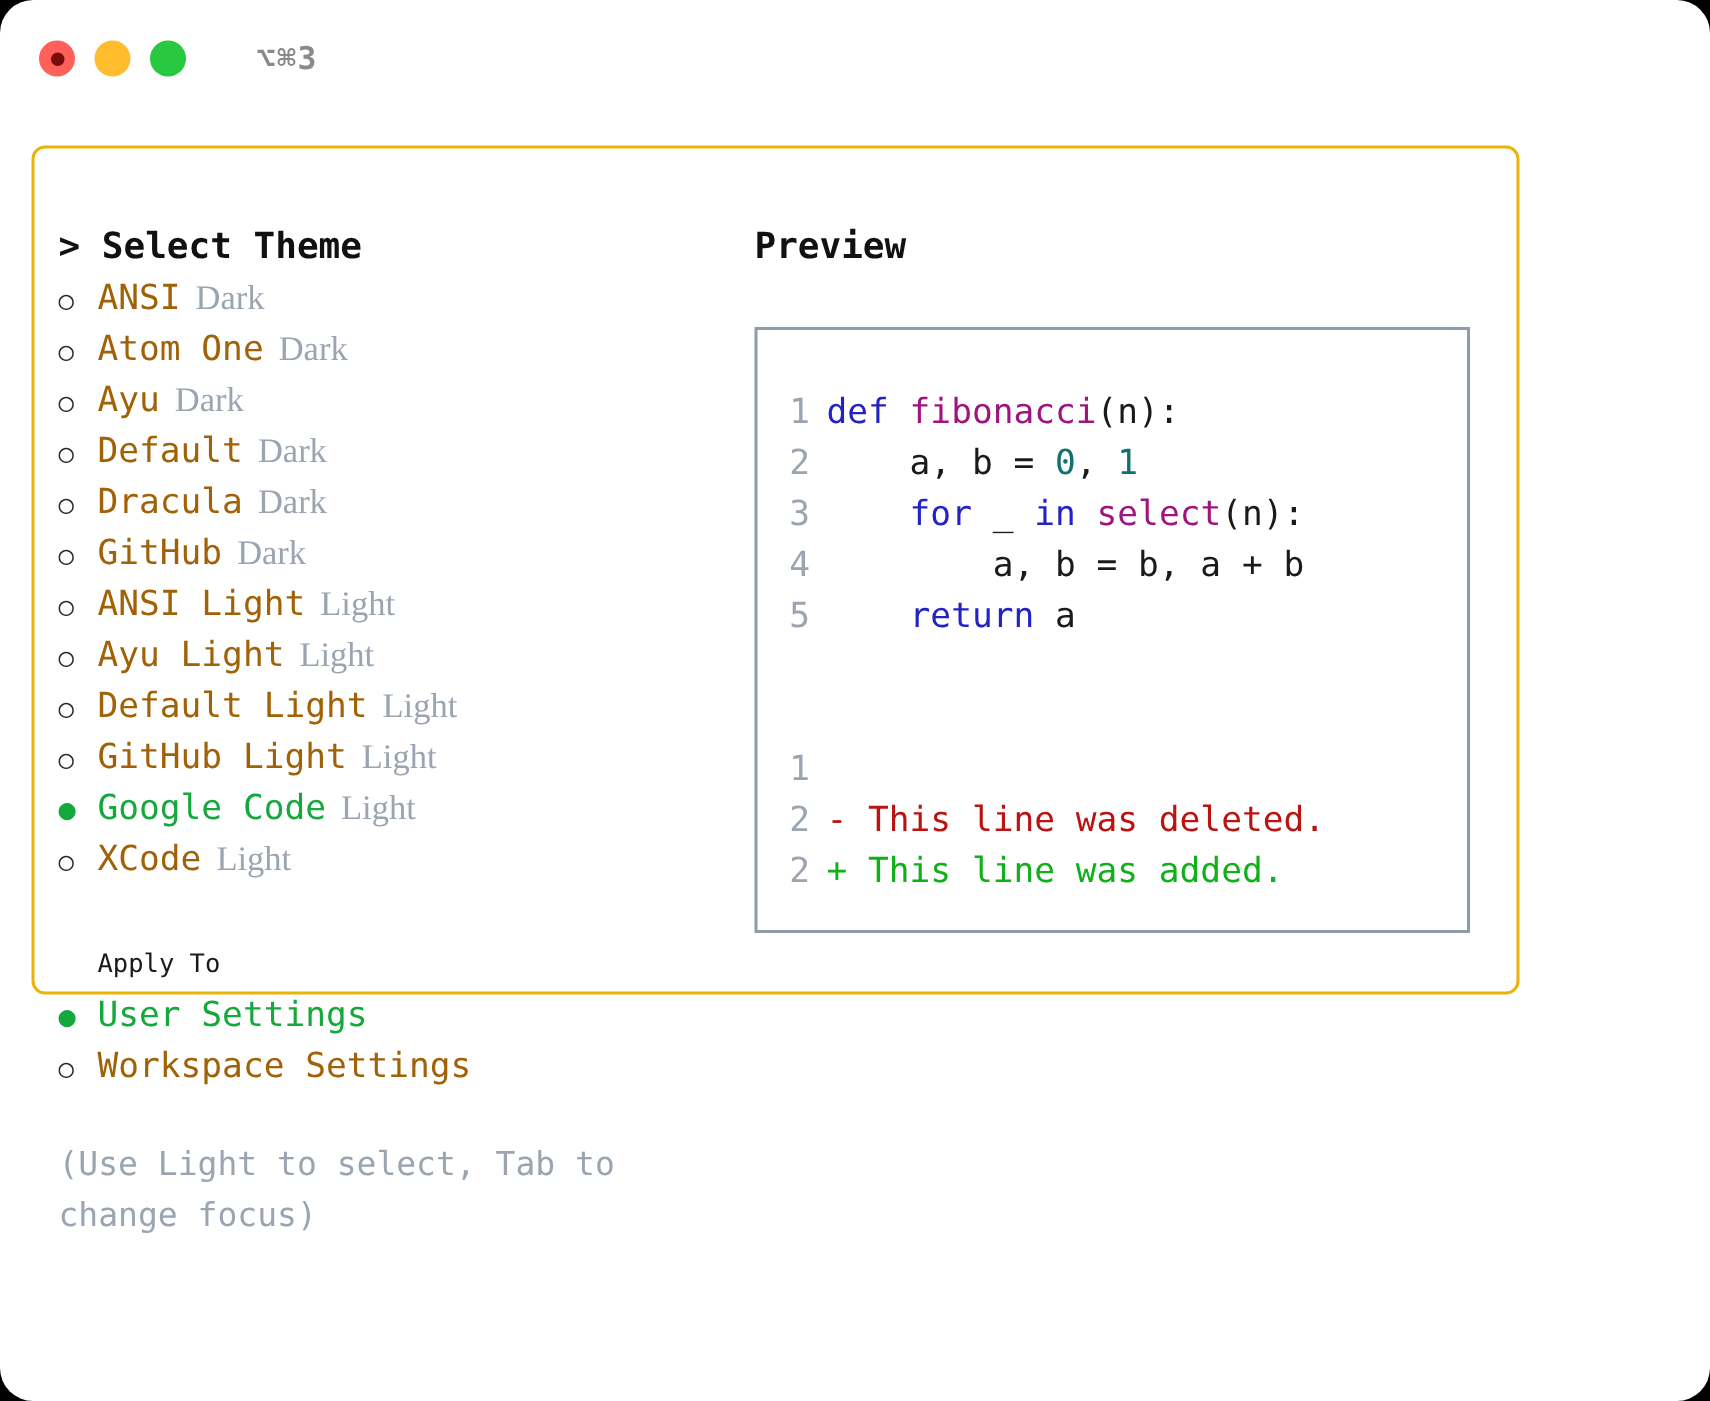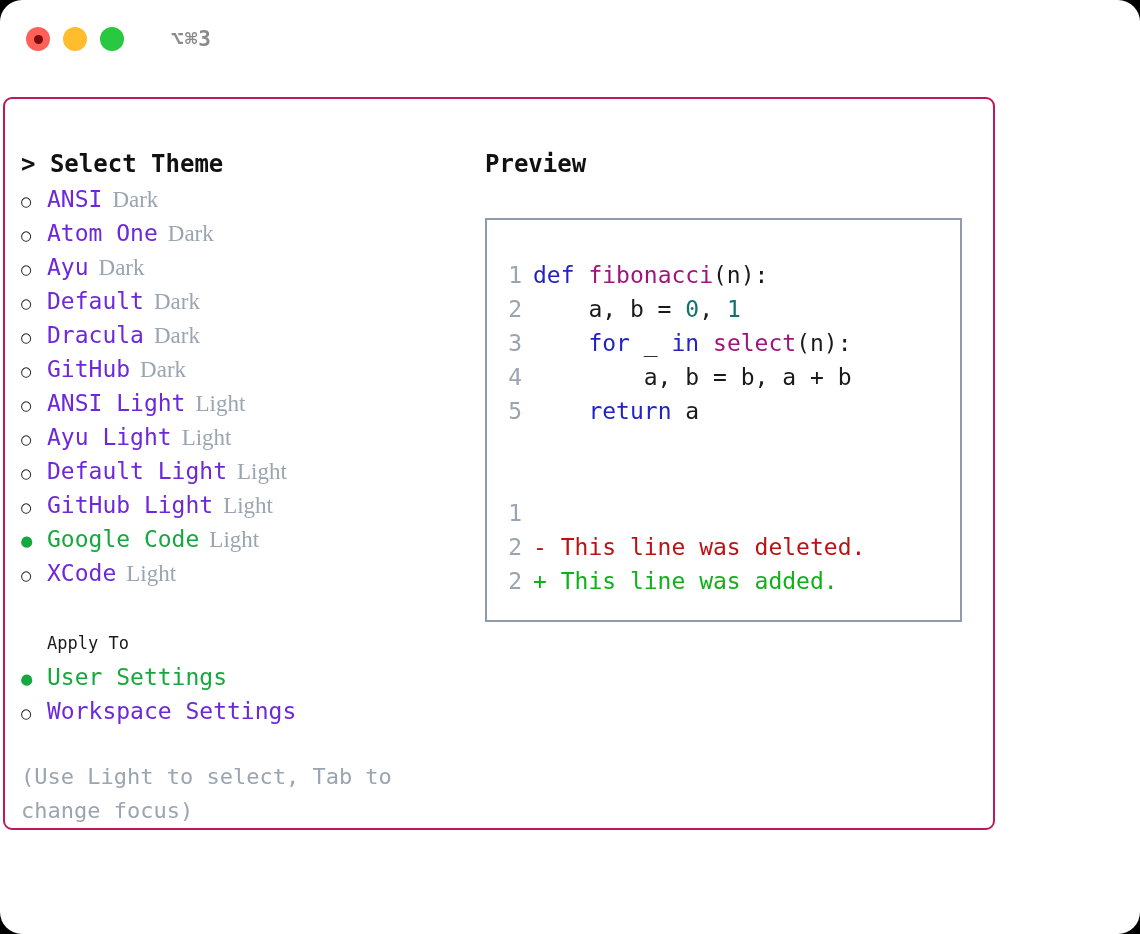--- a/index.html
+++ b/index.html
@@ -62,25 +62,25 @@
     font-size: 21px;
     font-weight: bold;
     color: #8A8A8A;
     letter-spacing: 1px;
     white-space: pre;
   }
 
   
   .panel {
     position: absolute;
-    left: 3px;
+    left: 21px;
     top: 97px;
     width: 992px;
-    height: 733px;
-    border: 2px solid #be185d;
+    height: 566px;
+    border: 2px solid #eab308;
     border-radius: 9px;
     box-sizing: border-box;
     background: #ffffff;
   }
 
   .panel-inner {
     position: absolute;
     left: 0; top: 0;
     width: 100%;
     height: 100%;
@@ -115,21 +115,21 @@
     cursor: default;
   }
   .opt-marker {
     width: 26px;
     flex: 0 0 26px;
     font-size: 17px;
     color: #2B2B2B;
     line-height: 34px;
   }
   .opt.selected .opt-marker { color: #15A83C; font-size: 19px; }
-  .opt-label { color: #6d28d9; }
+  .opt-label { color: #a16207; }
   .opt.selected .opt-label { color: #15A83C; }
   .opt-tag {
     color: #9AA5B1;
     margin-left: 10px;
     font-family: Liberation Serif, serif;
   }
 
   .group-gap { height: 36px; }
 
   .group-title {

